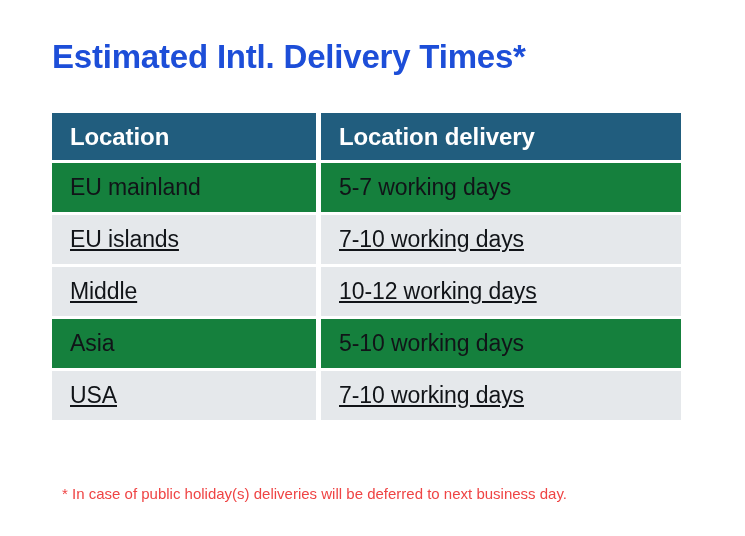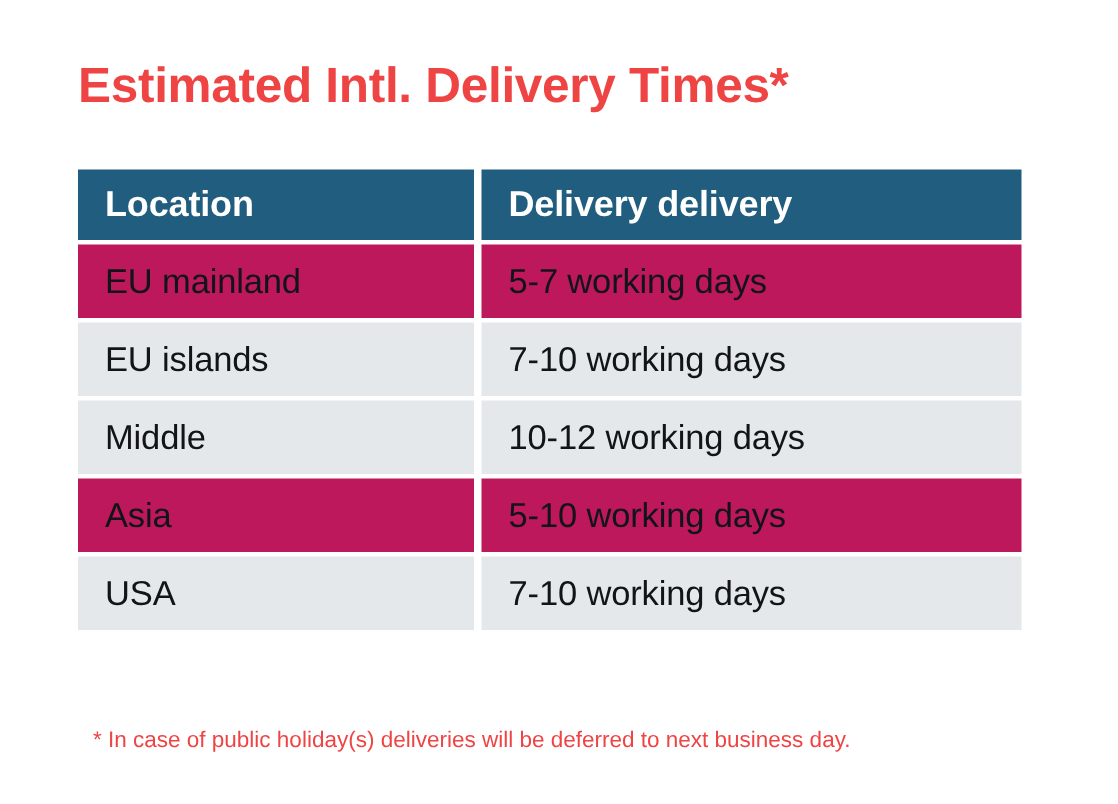--- a/index.html
+++ b/index.html
@@ -19,21 +19,21 @@
     height: 536px;
     background: #ffffff;
   }
   .page-title {
     position: absolute;
     left: 52px;
     top: 36px;
     font-size: 33px;
     font-weight: 700;
     letter-spacing: -0.2px;
-    color: #ef4444;
+    color: #1d4ed8;
     line-height: 42px;
     white-space: nowrap;
   }
   .delivery-table {
     position: absolute;
     left: 52px;
     top: 113px;
     width: 639px;
     border-collapse: separate;
     border-spacing: 5px 3px;
@@ -59,24 +59,25 @@
     letter-spacing: -0.1px;
   }
   .delivery-table tbody td {
     font-size: 23px;
     font-weight: 400;
     color: #111418;
     height: 49px;
     letter-spacing: -0.1px;
   }
   .delivery-table tbody tr.row-dark td {
-    background: #be185d;
+    background: #15803d;
   }
   .delivery-table tbody tr.row-light td {
     background: #e5e8eb;
+    text-decoration: underline;
   }
   .footnote {
     position: absolute;
     left: 62px;
     top: 483px;
     font-size: 15px;
     font-weight: 400;
     color: #ef4444;
     line-height: 22px;
     white-space: nowrap;
@@ -90,21 +91,21 @@
   <div class="page-title">Estimated Intl. Delivery Times*</div>
 
   <table class="delivery-table">
     <colgroup>
       <col class="col-location">
       <col class="col-delivery">
     </colgroup>
     <thead>
       <tr>
         <th>Location</th>
-        <th>Delivery delivery</th>
+        <th>Location delivery</th>
       </tr>
     </thead>
     <tbody>
       <tr class="row-dark">
         <td>EU mainland</td>
         <td>5-7 working days</td>
       </tr>
       <tr class="row-light">
         <td>EU islands</td>
         <td>7-10 working days</td>

